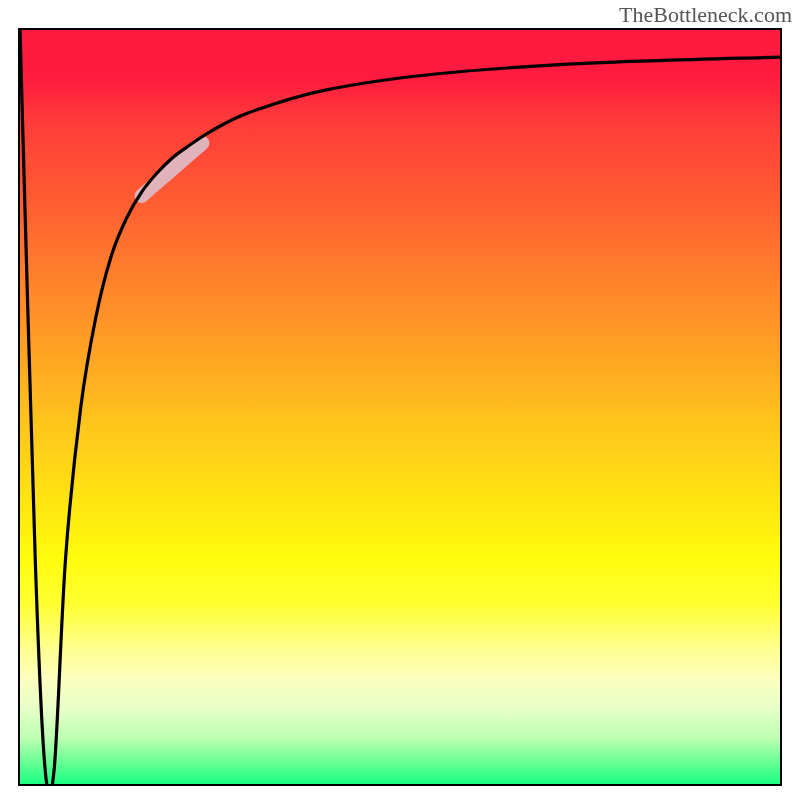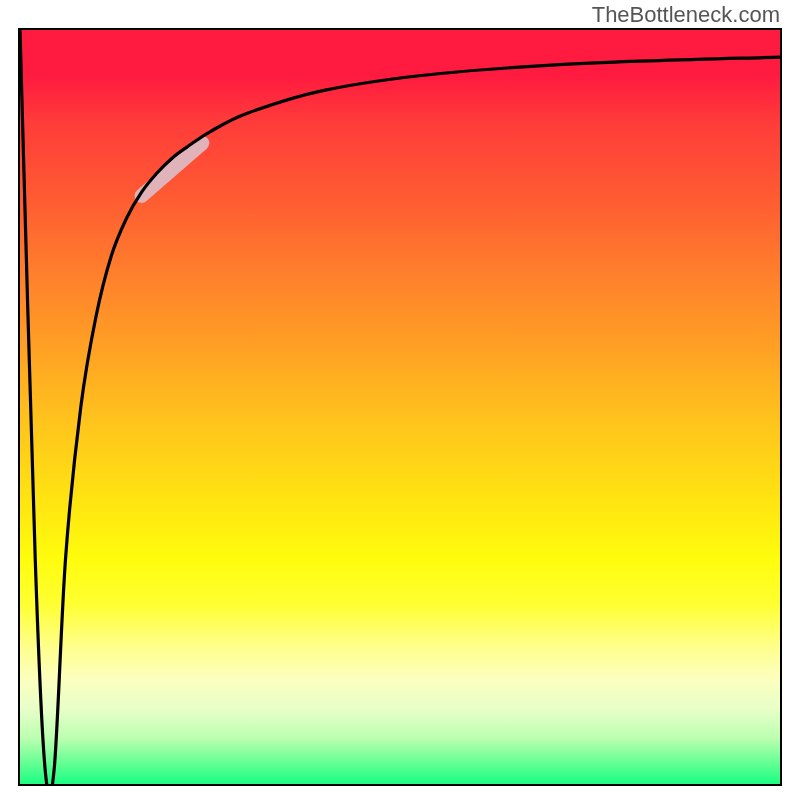--- a/index.html
+++ b/index.html
@@ -1,22 +1,22 @@
 <!DOCTYPE html>
 <html><head>
 <meta charset="utf-8">
 <style>
   * { margin: 0; padding: 0; box-sizing: border-box; }
   html, body { width: 800px; height: 800px; overflow: hidden; background: #fff; }
   .wrap { position: relative; width: 800px; height: 800px; }
   .watermark {
     position: absolute;
     top: 2px;
-    right: 20px;
-    font-family: Liberation Sans, sans-serif;
+    right: 8px;
+    font-family: Liberation Serif, serif;
     font-size: 22px;
     font-weight: 500;
     color: #555;
     z-index: 10;
     margin-left: 16px;
   }
   .border {
     position: absolute;
     left: 18px;
     top: 28px;

